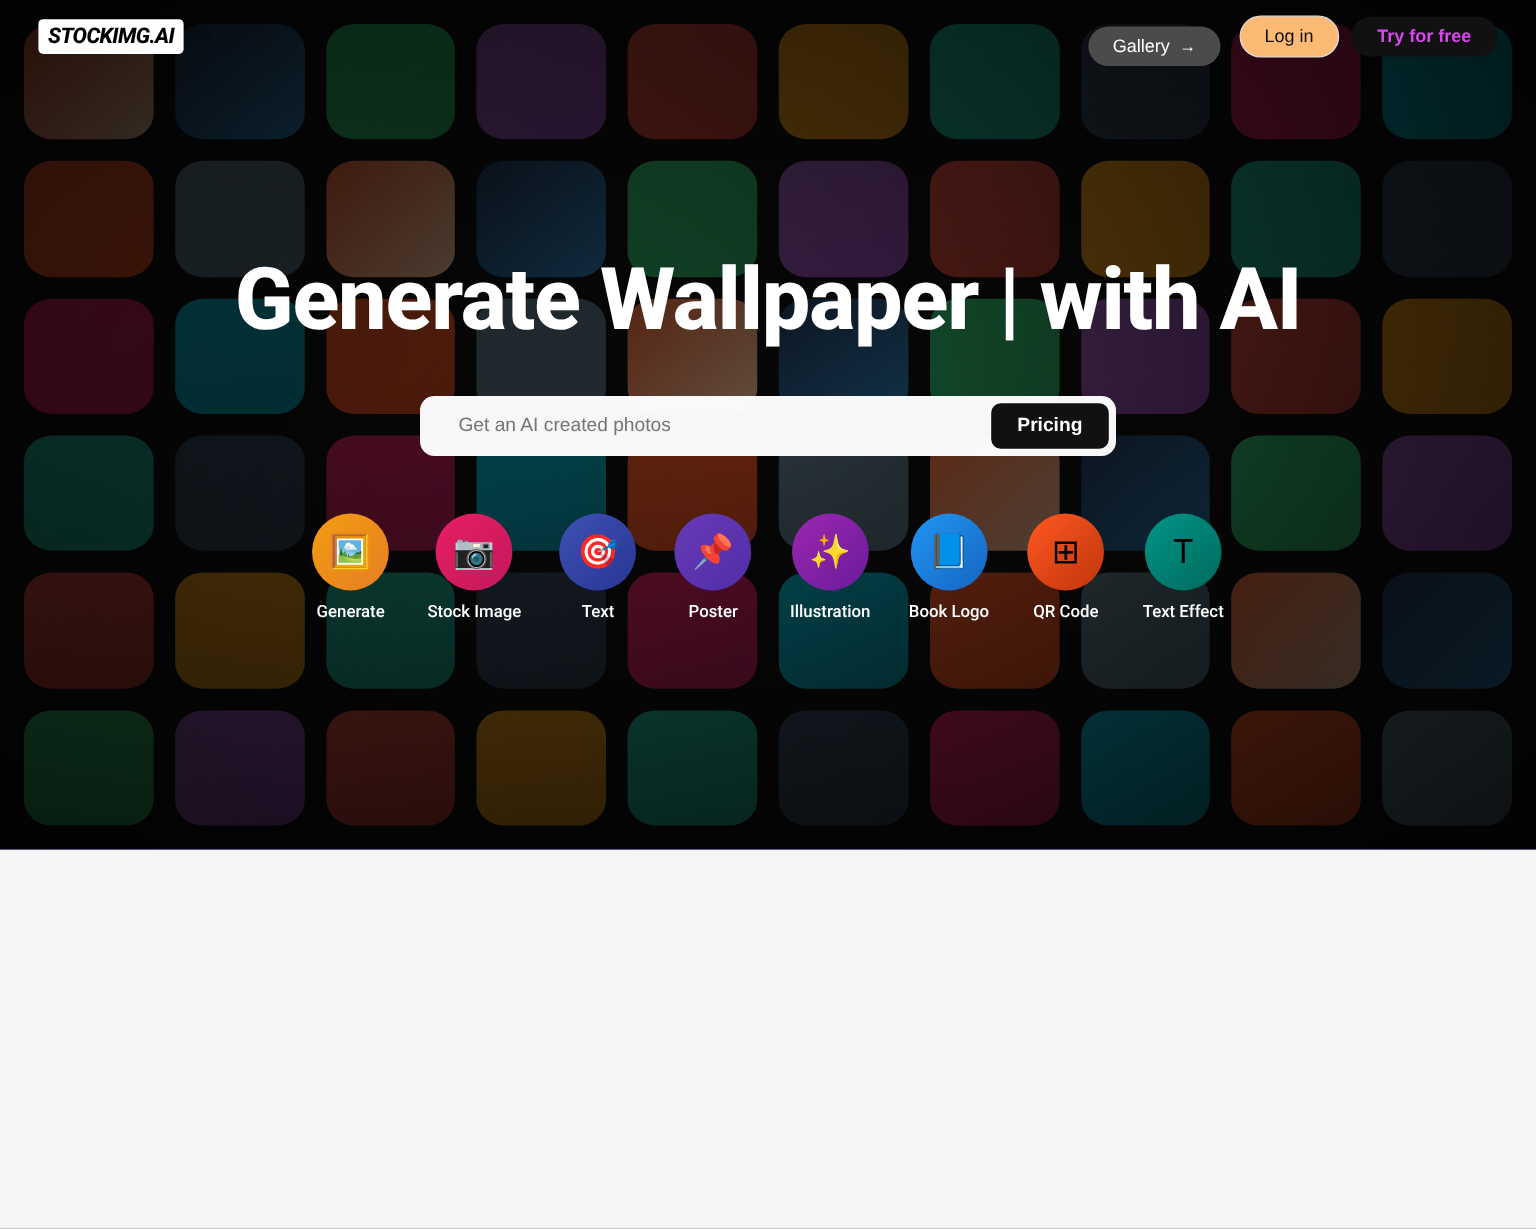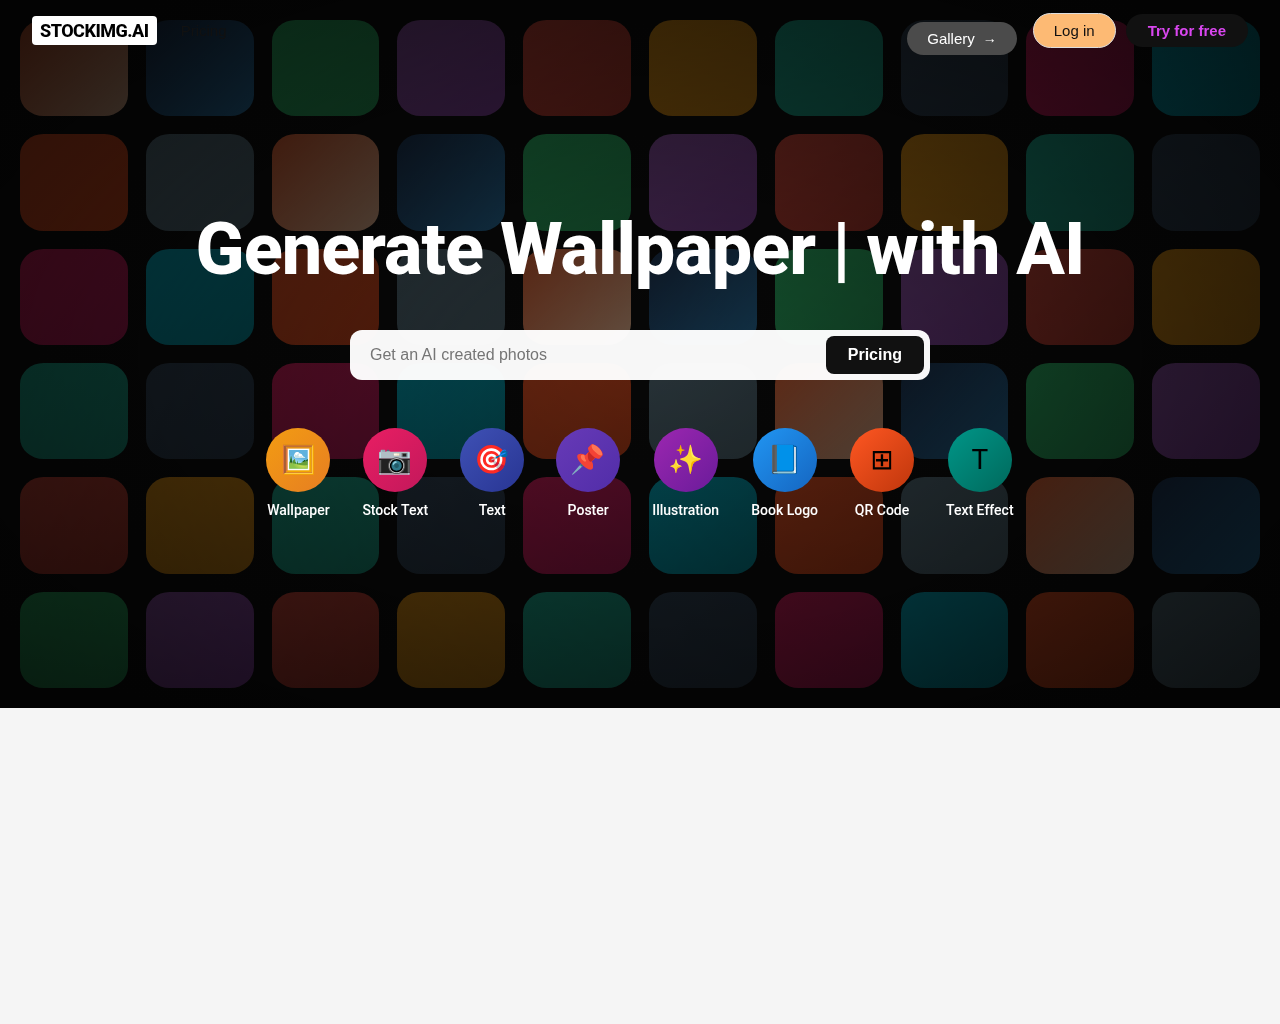--- a/index.html
+++ b/index.html
@@ -26,20 +26,21 @@
     }
 
     .nav-logo {
       font-size: 18px;
       font-weight: 800;
       color: #000;
       background: #fff;
       padding: 4px 8px;
       border-radius: 4px;
       letter-spacing: -0.5px;
+      font-style: italic;
     }
 
     .nav-pricing {
       margin-left: 24px;
       font-size: 15px;
       color: #111;
       background: transparent;
       border: none;
       cursor: pointer;
       font-weight: 500;
@@ -172,21 +173,21 @@
       50% { opacity: 0; }
     }
 
     
     .search-bar {
       display: flex;
       align-items: center;
       background: rgba(255,255,255,0.97);
       border-radius: 12px;
       width: 580px;
-      padding: 6px 6px 6px 20px;
+      padding: 6px 6px 6px 32px;
       gap: 12px;
       margin-bottom: 48px;
     }
 
     .search-input {
       flex: 1;
       border: none;
       outline: none;
       font-size: 16px;
       color: #888;
@@ -342,25 +343,25 @@
     </h1>
 
     <div class="search-bar">
       <input class="search-input" type="text" placeholder="Get an AI created photos" style="">
       <button class="generate-btn">Pricing</button>
     </div>
 
     <div class="categories" id="categories-row">
         <div class="category-item">
           <div class="category-icon icon-wallpaper">🖼️</div>
-          <span class="category-label">Wallpaper</span>
+          <span class="category-label">Generate</span>
         </div>
         <div class="category-item">
           <div class="category-icon icon-stock">📷</div>
-          <span class="category-label">Stock Text</span>
+          <span class="category-label">Stock Image</span>
         </div>
         <div class="category-item">
           <div class="category-icon icon-logo">🎯</div>
           <span class="category-label">Text</span>
         </div>
         <div class="category-item">
           <div class="category-icon icon-poster">📌</div>
           <span class="category-label">Poster</span>
         </div>
         <div class="category-item">

